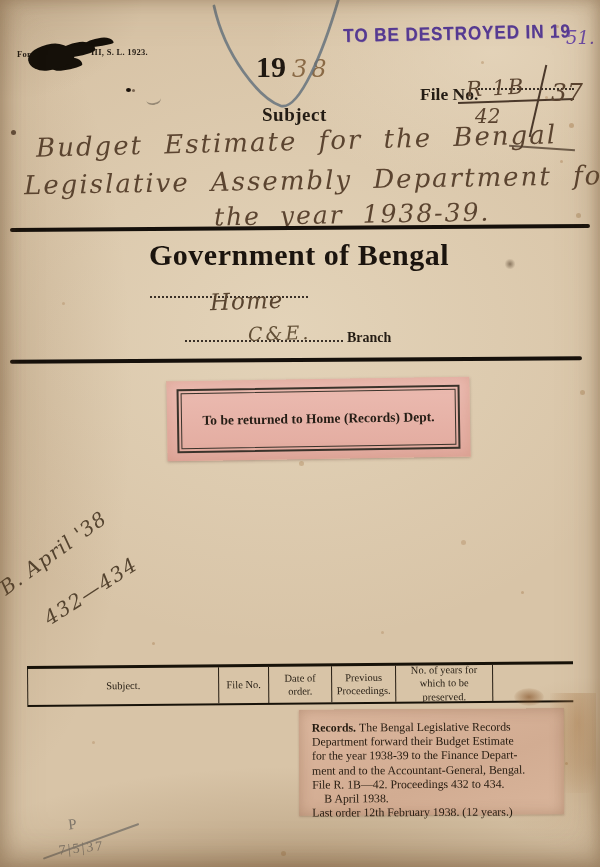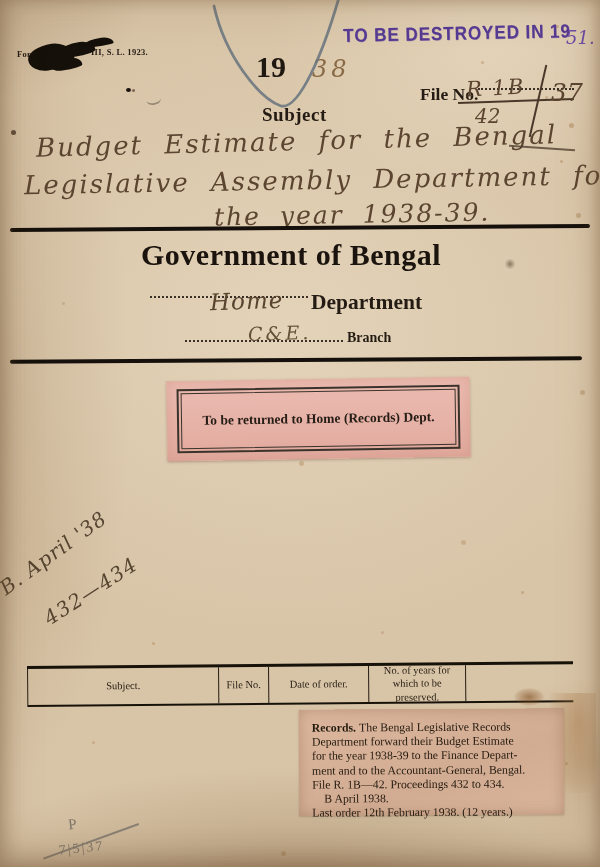--- a/index.html
+++ b/index.html
@@ -103,21 +103,21 @@
 <body>
 
 <div class="page">
 
   <span class="abs pr" style="left:17px; top:49px; font-size:8.5px; letter-spacing:.3px;">Form</span>
   <span class="abs pr" style="left:91px; top:47px; font-size:8.5px; letter-spacing:.3px;">III, S. L. 1923.</span>
   <div class="abs blot"></div>
   <div class="abs blot-dot"></div>
 
   <span class="abs pr" style="left:256px; top:50px; font-size:30px; color:#1f1811;">19</span>
-  <span class="abs hw" style="left:292px; top:55px; font-size:24px; letter-spacing:4px; color:#8a6a46;margin-left:20px;">38</span>
+  <span class="abs hw" style="left:292px; top:55px; font-size:24px; letter-spacing:4px; color:#8a6a46;">38</span>
 
   <span class="abs stamp">TO BE DESTROYED IN 19</span>
   <span class="abs hw stamp-year">51.</span>
 
   <svg class="abs" style="left:195px; top:-6px;" width="160" height="135" viewBox="0 0 160 135">
     <path d="M 19,12 C 30,62 64,104 86,112 C 104,116 128,60 145,0" fill="none" stroke="#66737e" stroke-width="2.8" opacity=".85" stroke-linecap="round"></path>
   </svg>
 
   <span class="abs pr" style="left:420px; top:84px; font-size:17.5px;">File No.</span>
   <div class="abs dotted" style="left:478px; top:88px; width:96px;"></div>
@@ -130,25 +130,24 @@
   <span class="abs pr" style="left:262px; top:104px; font-size:19px; letter-spacing:.5px;">Subject</span>
   <div class="abs cmark"></div>
 
   <span class="abs hw" style="left:36px; top:126px; font-size:26px; letter-spacing:2px; word-spacing:11px; transform:rotate(-1.5deg);">Budget Estimate for the Bengal</span>
   <div class="abs inkline" style="left:509px; top:147px; width:66px; height:2px; transform:rotate(4deg); opacity:.75;"></div>
   <span class="abs hw" style="left:24px; top:165px; font-size:26px; letter-spacing:2px; word-spacing:11px; transform:rotate(-1deg);">Legislative Assembly Department for</span>
   <span class="abs hw" style="left:214px; top:200px; font-size:25px; letter-spacing:2px; word-spacing:9px; transform:rotate(-1deg);">the year 1938-39.</span>
 
   <div class="abs rule" style="left:10px; top:226px; width:580px; transform:rotate(-.4deg);"></div>
 
-  <div class="abs pr" style="left:131px; top:238px; width:320px; text-align:center; font-size:30px; letter-spacing:.5px; color:#1b140e;">Government of Bengal</div>
+  <div class="abs pr" style="left:139px; top:238px; width:320px; text-align:center; font-size:30px; letter-spacing:.5px; color:#1b140e;">Government of Bengal</div>
 
   <div class="abs dotted" style="left:150px; top:296px; width:158px;"></div>
   <span class="abs hw" style="left:210px; top:288px; font-size:23px; letter-spacing:1px; transform:rotate(-2deg); color:#59442f;">Home</span>
-  <span class="abs pr" style="left:311px; top:290px; font-size:21.5px;">Department</span>
 
   <div class="abs dotted" style="left:185px; top:340px; width:158px;"></div>
   <span class="abs hw" style="left:248px; top:322px; font-size:19px; letter-spacing:3px; color:#635037; transform:rotate(-2deg);">C&amp;E.</span>
   <span class="abs pr" style="left:347px; top:330px; font-size:14px;">Branch</span>
 
   <div class="abs rule" style="left:10px; top:358px; width:572px; transform:rotate(-.35deg);"></div>
 
   <div class="abs smudge"></div>
 
   <div class="abs slip">
@@ -158,21 +157,22 @@
       </div>
     </div>
   </div>
 
   <span class="abs pencil" style="left:2px; top:578px; font-size:20px; letter-spacing:1px; transform:rotate(-36deg); transform-origin:left center;">B. April '38</span>
   <span class="abs pencil" style="left:46px; top:608px; font-size:20px; letter-spacing:1.5px; transform:rotate(-33deg); transform-origin:left center;">432—434</span>
 
   <div class="abs ptable">
     <div class="cell" style="width:191px;">Subject.</div>
     <div class="cell" style="width:50px;">File No.</div>
-    <div class="cell" style="width:100px;">Date of order.</div>
+    <div class="cell" style="width:63px;">Date of order.</div>
+    <div class="cell" style="width:64px;">Previous Proceedings.</div>
     <div class="cell" style="width:98px;">No. of years for which to be preserved.</div>
   </div>
 
   <div class="abs stainA"></div>
   <div class="abs stainB"></div>
 
   <div class="abs note">
     <div><b>Records.</b>&nbsp;<span>The Bengal Legislative Records</span></div>
     <div>Department forward their Budget Estimate</div>
     <div>for the year 1938-39 to the Finance Depart-</div>

